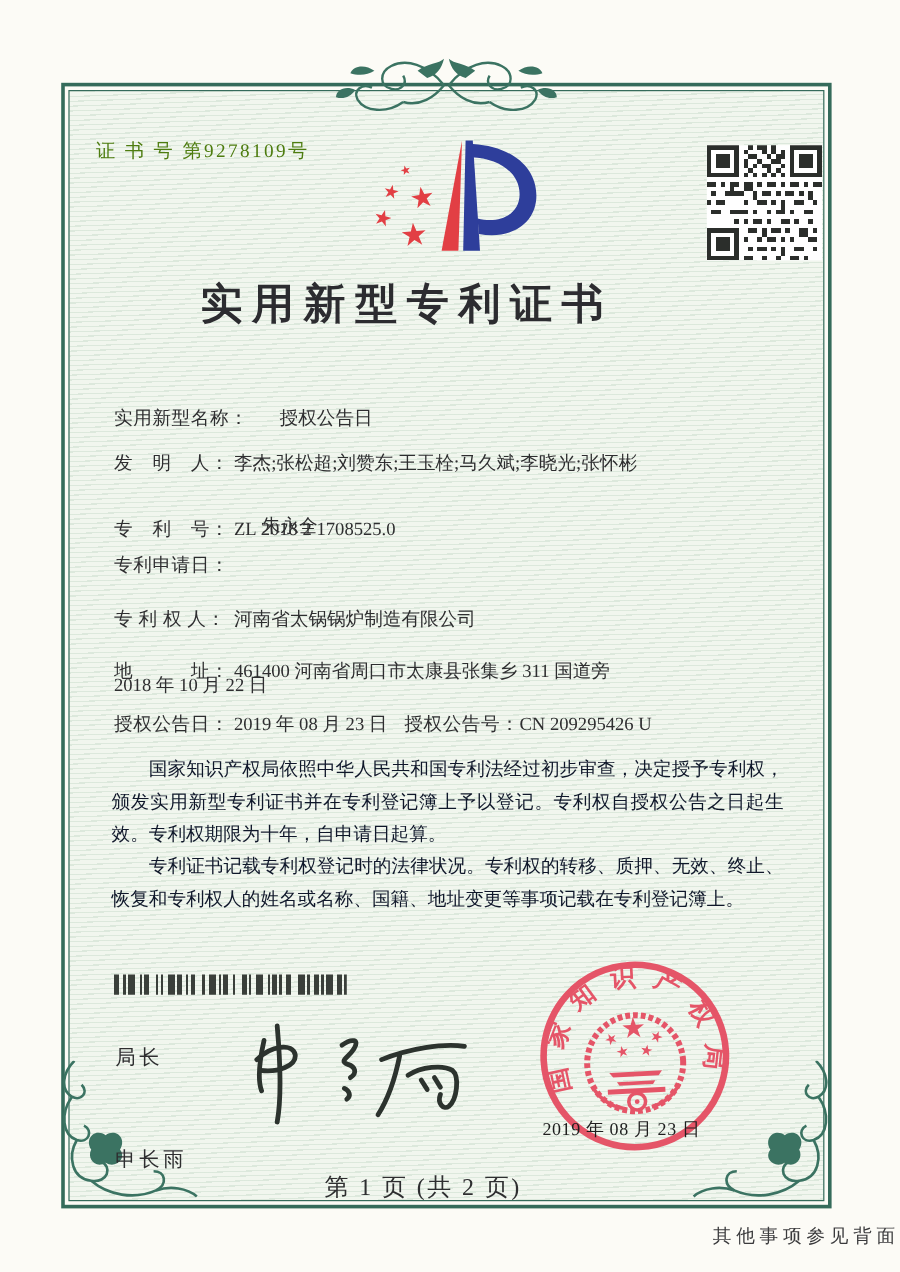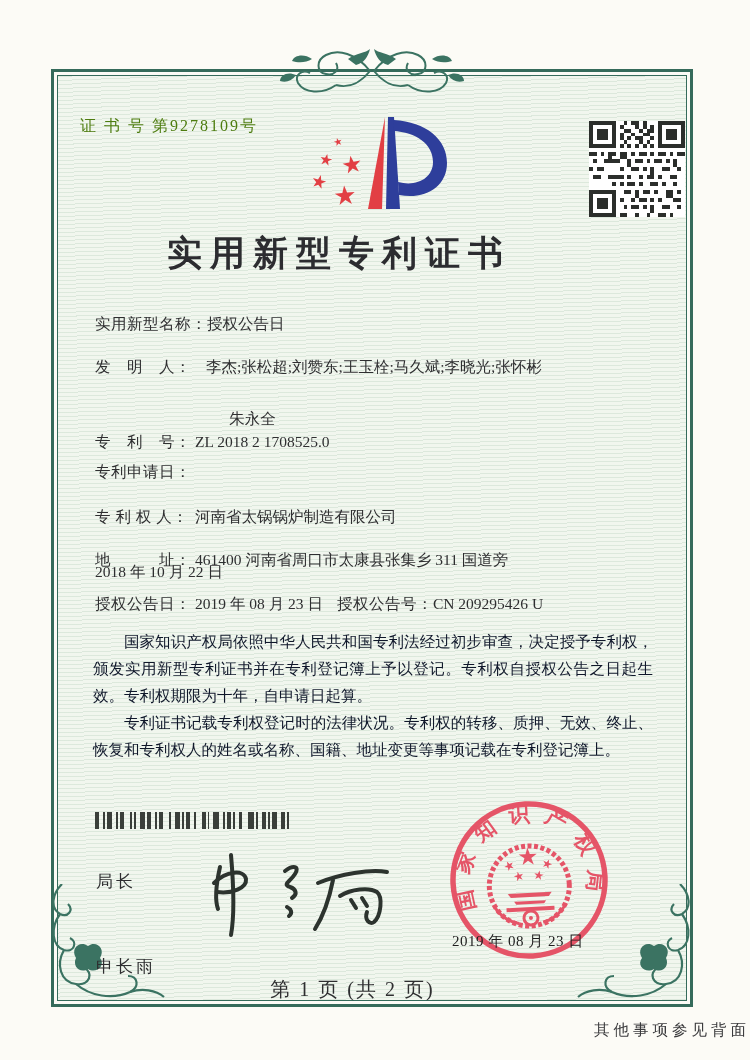--- a/index.html
+++ b/index.html
@@ -17,21 +17,21 @@
       repeating-linear-gradient(178deg, rgba(110,160,125,0.16) 0 1px, rgba(255,255,255,0) 1px 4px),
       #f1f6ee;
   }
   .abs{position:absolute;}
   .cert-no{left:80px; top:116px; font-size:16px; letter-spacing:2px; color:#4d7c0f;}
   .title{left:57px; top:230px; width:564px; text-align:center;
          font-size:35px; letter-spacing:8px; font-weight:600; color:#2c2c30;}
   .row{left:95px; width:550px; font-size:15.5px; line-height:26px; display:flex;}
   .lbl{flex:0 0 100px; white-space:pre; letter-spacing:0.5px;}
   .val{white-space:pre-wrap;}
-  .r-name{top:311px;} .r-inv{top:354px;gap:11px;} .r-pat{top:429px;} .r-fil{top:459px;flex-direction:column;}
+  .r-name{top:336px;gap:26px;} .r-inv{top:374px;} .r-pat{top:429px;} .r-fil{top:459px;flex-direction:column;}
   .r-own{top:504px;} .r-adr{top:547px;} .r-grant{top:591px;}
   .lbl2{margin-left:14px; white-space:pre; letter-spacing:0.5px;}
   .paras{left:93px; top:628px; width:560px; font-size:15.5px; line-height:27px;
          text-align:justify; color:#0f172a;}
   .paras p{margin:0; text-indent:2em;}
   .bureau-title{left:96px; top:870px; font-size:17px; letter-spacing:3px;}
   .bureau-name{left:96px; top:955px; font-size:17px; letter-spacing:3px;}
   .seal-date{left:452px; top:932px; width:170px; font-size:15px; letter-spacing:0.5px; color:#1e1e1e;}
   .page-num{left:57px; top:976px; width:591px; text-align:center; font-size:20px; letter-spacing:2px;}
   .back-note{left:0; top:1020px; width:750px; text-align:right; font-size:15.5px; letter-spacing:4px; color:#3a3a3c;}

